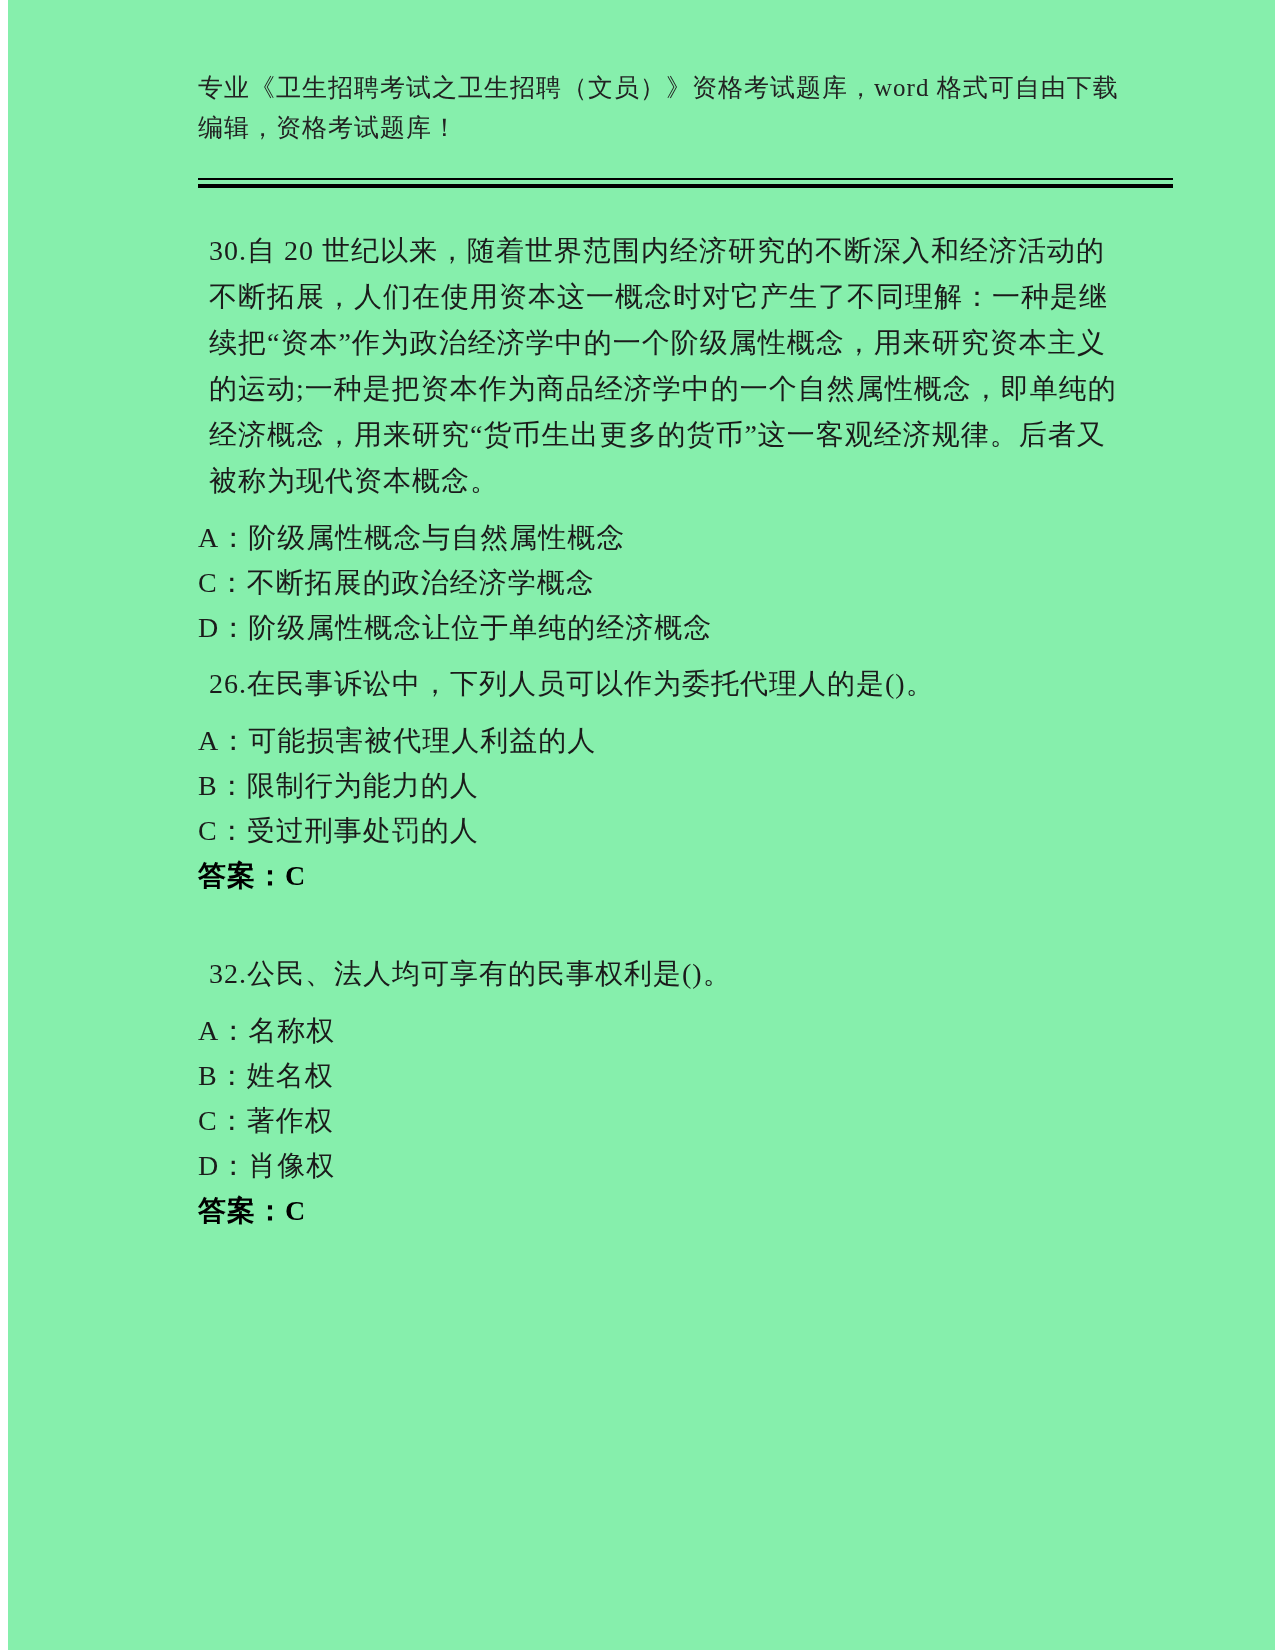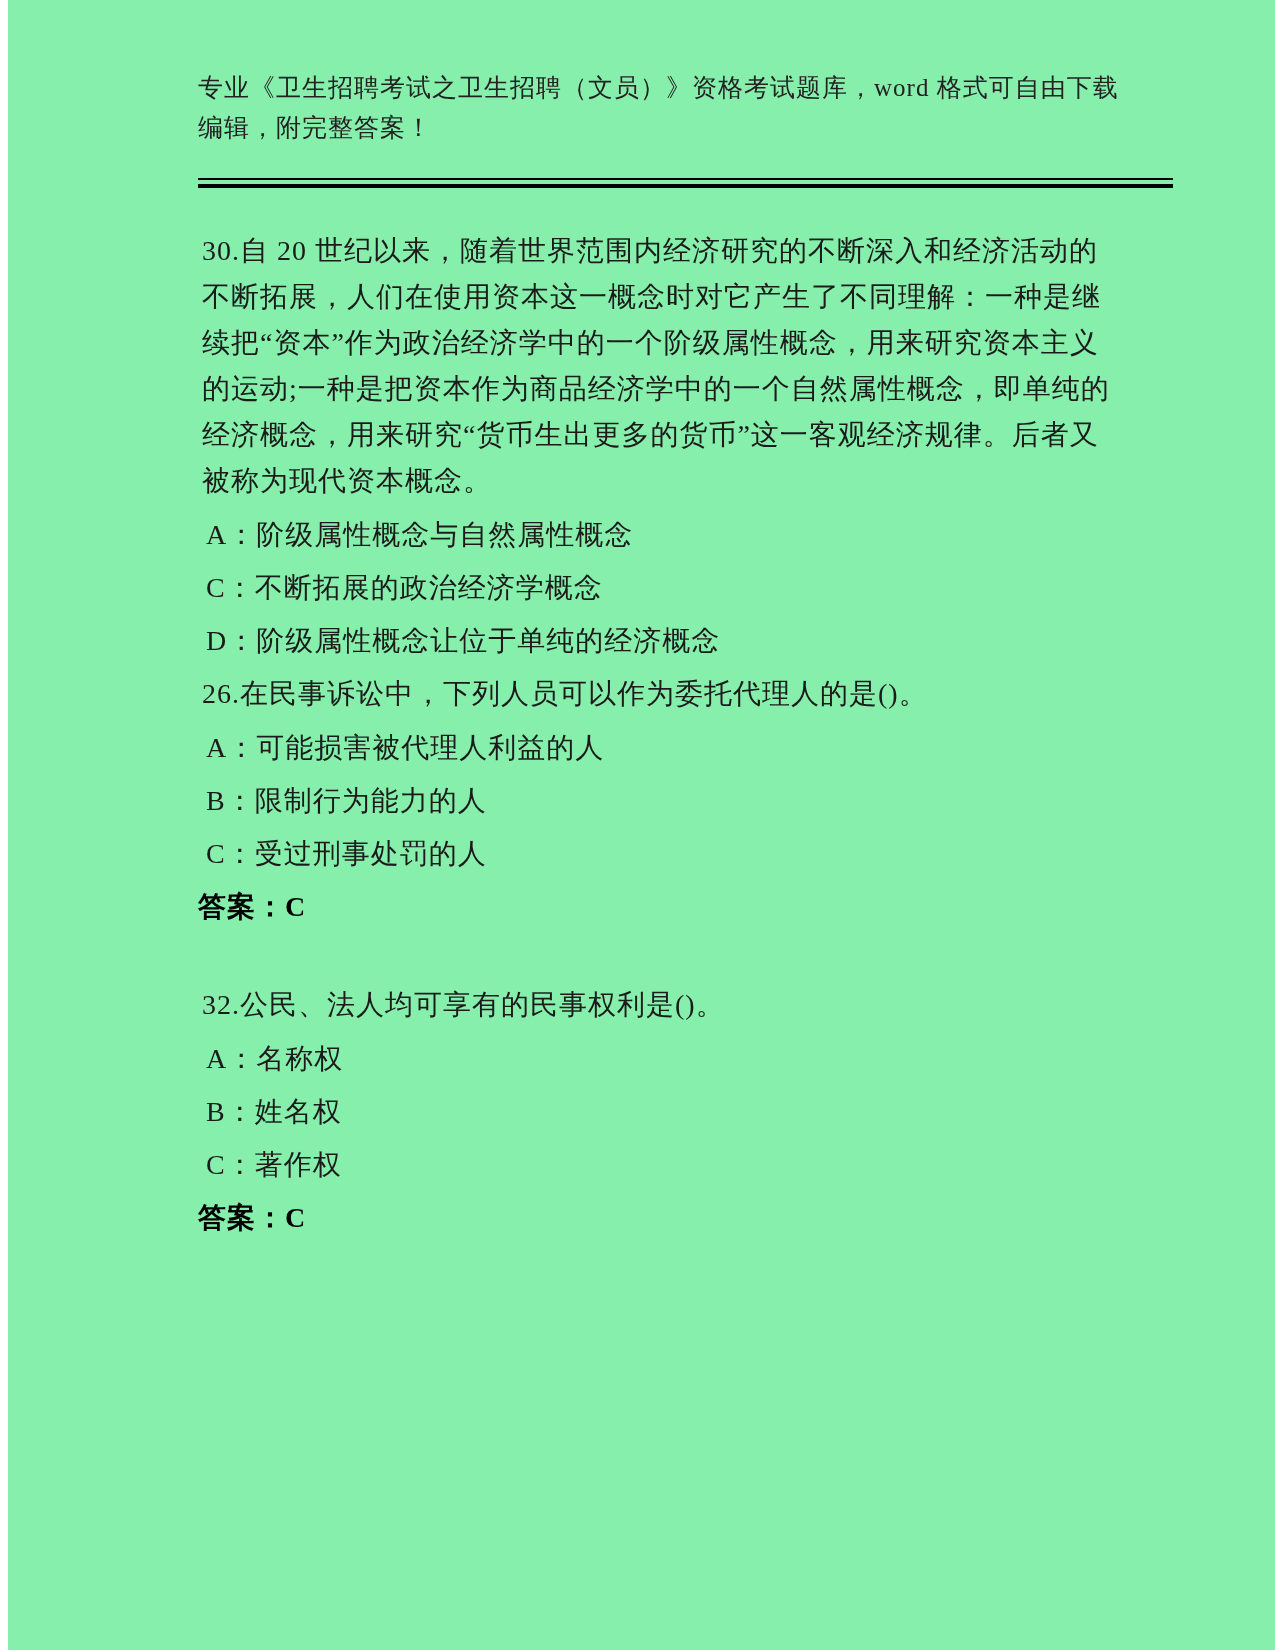--- a/index.html
+++ b/index.html
@@ -50,32 +50,32 @@
   
   .questions {
     margin-top: 40px;
     width: 975px;
   }
   .question {
     margin: 0;
     padding: 0;
   }
   .q-text {
-    margin: 4px;
+    margin: 11px;
     width: 908px;
     font-size: 28px;
     line-height: 46px;
     letter-spacing: 1px;
     text-align: left;
     line-break: anywhere;
     word-break: break-all;
     color: #1b1b1b;
   }
   .option {
-    margin: 8px;
+    margin: 0;
     font-size: 28px;
     line-height: 45px;
     letter-spacing: 1px;
     color: #1b1b1b;
     white-space: nowrap;
   }
   .answer {
     margin: 0 0 52px 0;
     font-size: 28px;
     line-height: 46px;
@@ -89,21 +89,21 @@
 </style>
 </head>
 <body>
 
 <div class="page">
   <div class="content">
 
     <header class="doc-header">
       <div class="header-text">
         <div>专业《卫生招聘考试之卫生招聘（文员）》资格考试题库，word 格式可自由下载</div>
-        <div>编辑，附完整答案！</div>
+        <div>编辑，资格考试题库！</div>
       </div>
       <div class="header-rule"></div>
     </header>
 
     <main class="questions">
 
       <section class="question">
         <p class="q-text">30.自 20 世纪以来，随着世界范围内经济研究的不断深入和经济活动的不断拓展，人们在使用资本这一概念时对它产生了不同理解：一种是继续把“资本”作为政治经济学中的一个阶级属性概念，用来研究资本主义的运动;一种是把资本作为商品经济学中的一个自然属性概念，即单纯的经济概念，用来研究“货币生出更多的货币”这一客观经济规律。后者又被称为现代资本概念。</p>
         <p class="option">A：阶级属性概念与自然属性概念</p>
         <p class="option">C：不断拓展的政治经济学概念</p>
@@ -116,18 +116,19 @@
         <p class="option">B：限制行为能力的人</p>
         <p class="option">C：受过刑事处罚的人</p>
         <p class="answer">答案：C</p>
       </section>
 
       <section class="question">
         <p class="q-text">32.公民、法人均可享有的民事权利是()。</p>
         <p class="option">A：名称权</p>
         <p class="option">B：姓名权</p>
         <p class="option">C：著作权</p>
+        <p class="option">D：肖像权</p>
         <p class="answer">答案：C</p>
       </section>
 
     </main>
   </div>
 </div>
 
 </body></html>

